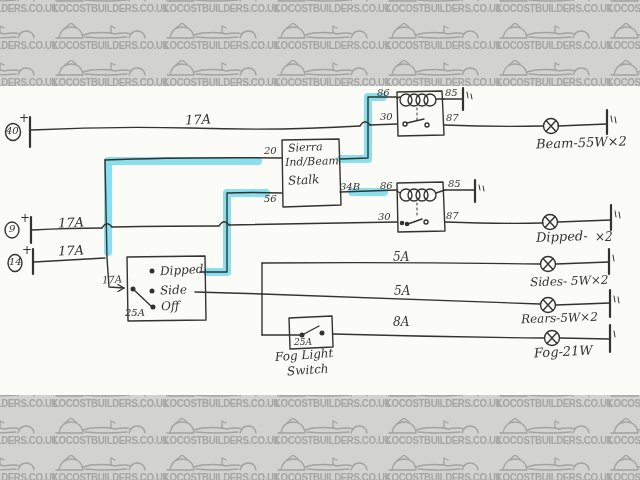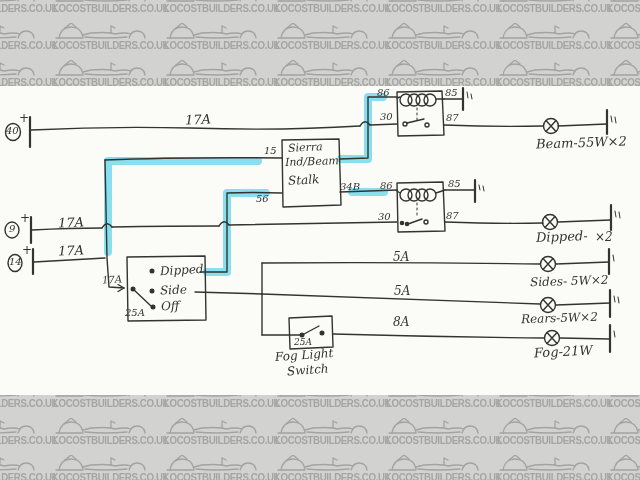--- a/index.html
+++ b/index.html
@@ -685,22 +685,22 @@
 
     <span class="hw12" style="left:22px;top:243px;">+</span>
     <span class="hw10" style="left:9px;top:256px;">14</span>
     <span class="hw13" style="left:58px;top:243px;transform:rotate(-2deg);">17A</span>
 
     <span class="hw10" style="left:102px;top:274px;transform:rotate(-3deg);">17A</span>
 
     <span class="hw11" style="left:288px;top:141px;transform:rotate(-3deg);">Sierra</span>
     <span class="hw11" style="left:285px;top:155px;transform:rotate(-2deg);">Ind/Beam</span>
     <span class="hw12" style="left:288px;top:173px;transform:rotate(-3deg);">Stalk</span>
-    <span class="hw10" style="left:264px;top:145px;">15</span>
-    <span class="hw10" style="left:256px;top:193px;">56</span>
+    <span class="hw10" style="left:264px;top:145px;">20</span>
+    <span class="hw10" style="left:264px;top:193px;">56</span>
     <span class="hw10" style="left:340px;top:181px;">34B</span>
 
     <span class="hw10" style="left:377px;top:87px;">86</span>
     <span class="hw10" style="left:445px;top:87px;">85</span>
     <span class="hw10" style="left:380px;top:111px;">30</span>
     <span class="hw10" style="left:446px;top:112px;">87</span>
 
     <span class="hw10" style="left:380px;top:180px;">86</span>
     <span class="hw10" style="left:448px;top:178px;">85</span>
     <span class="hw10" style="left:378px;top:211px;">30</span>

